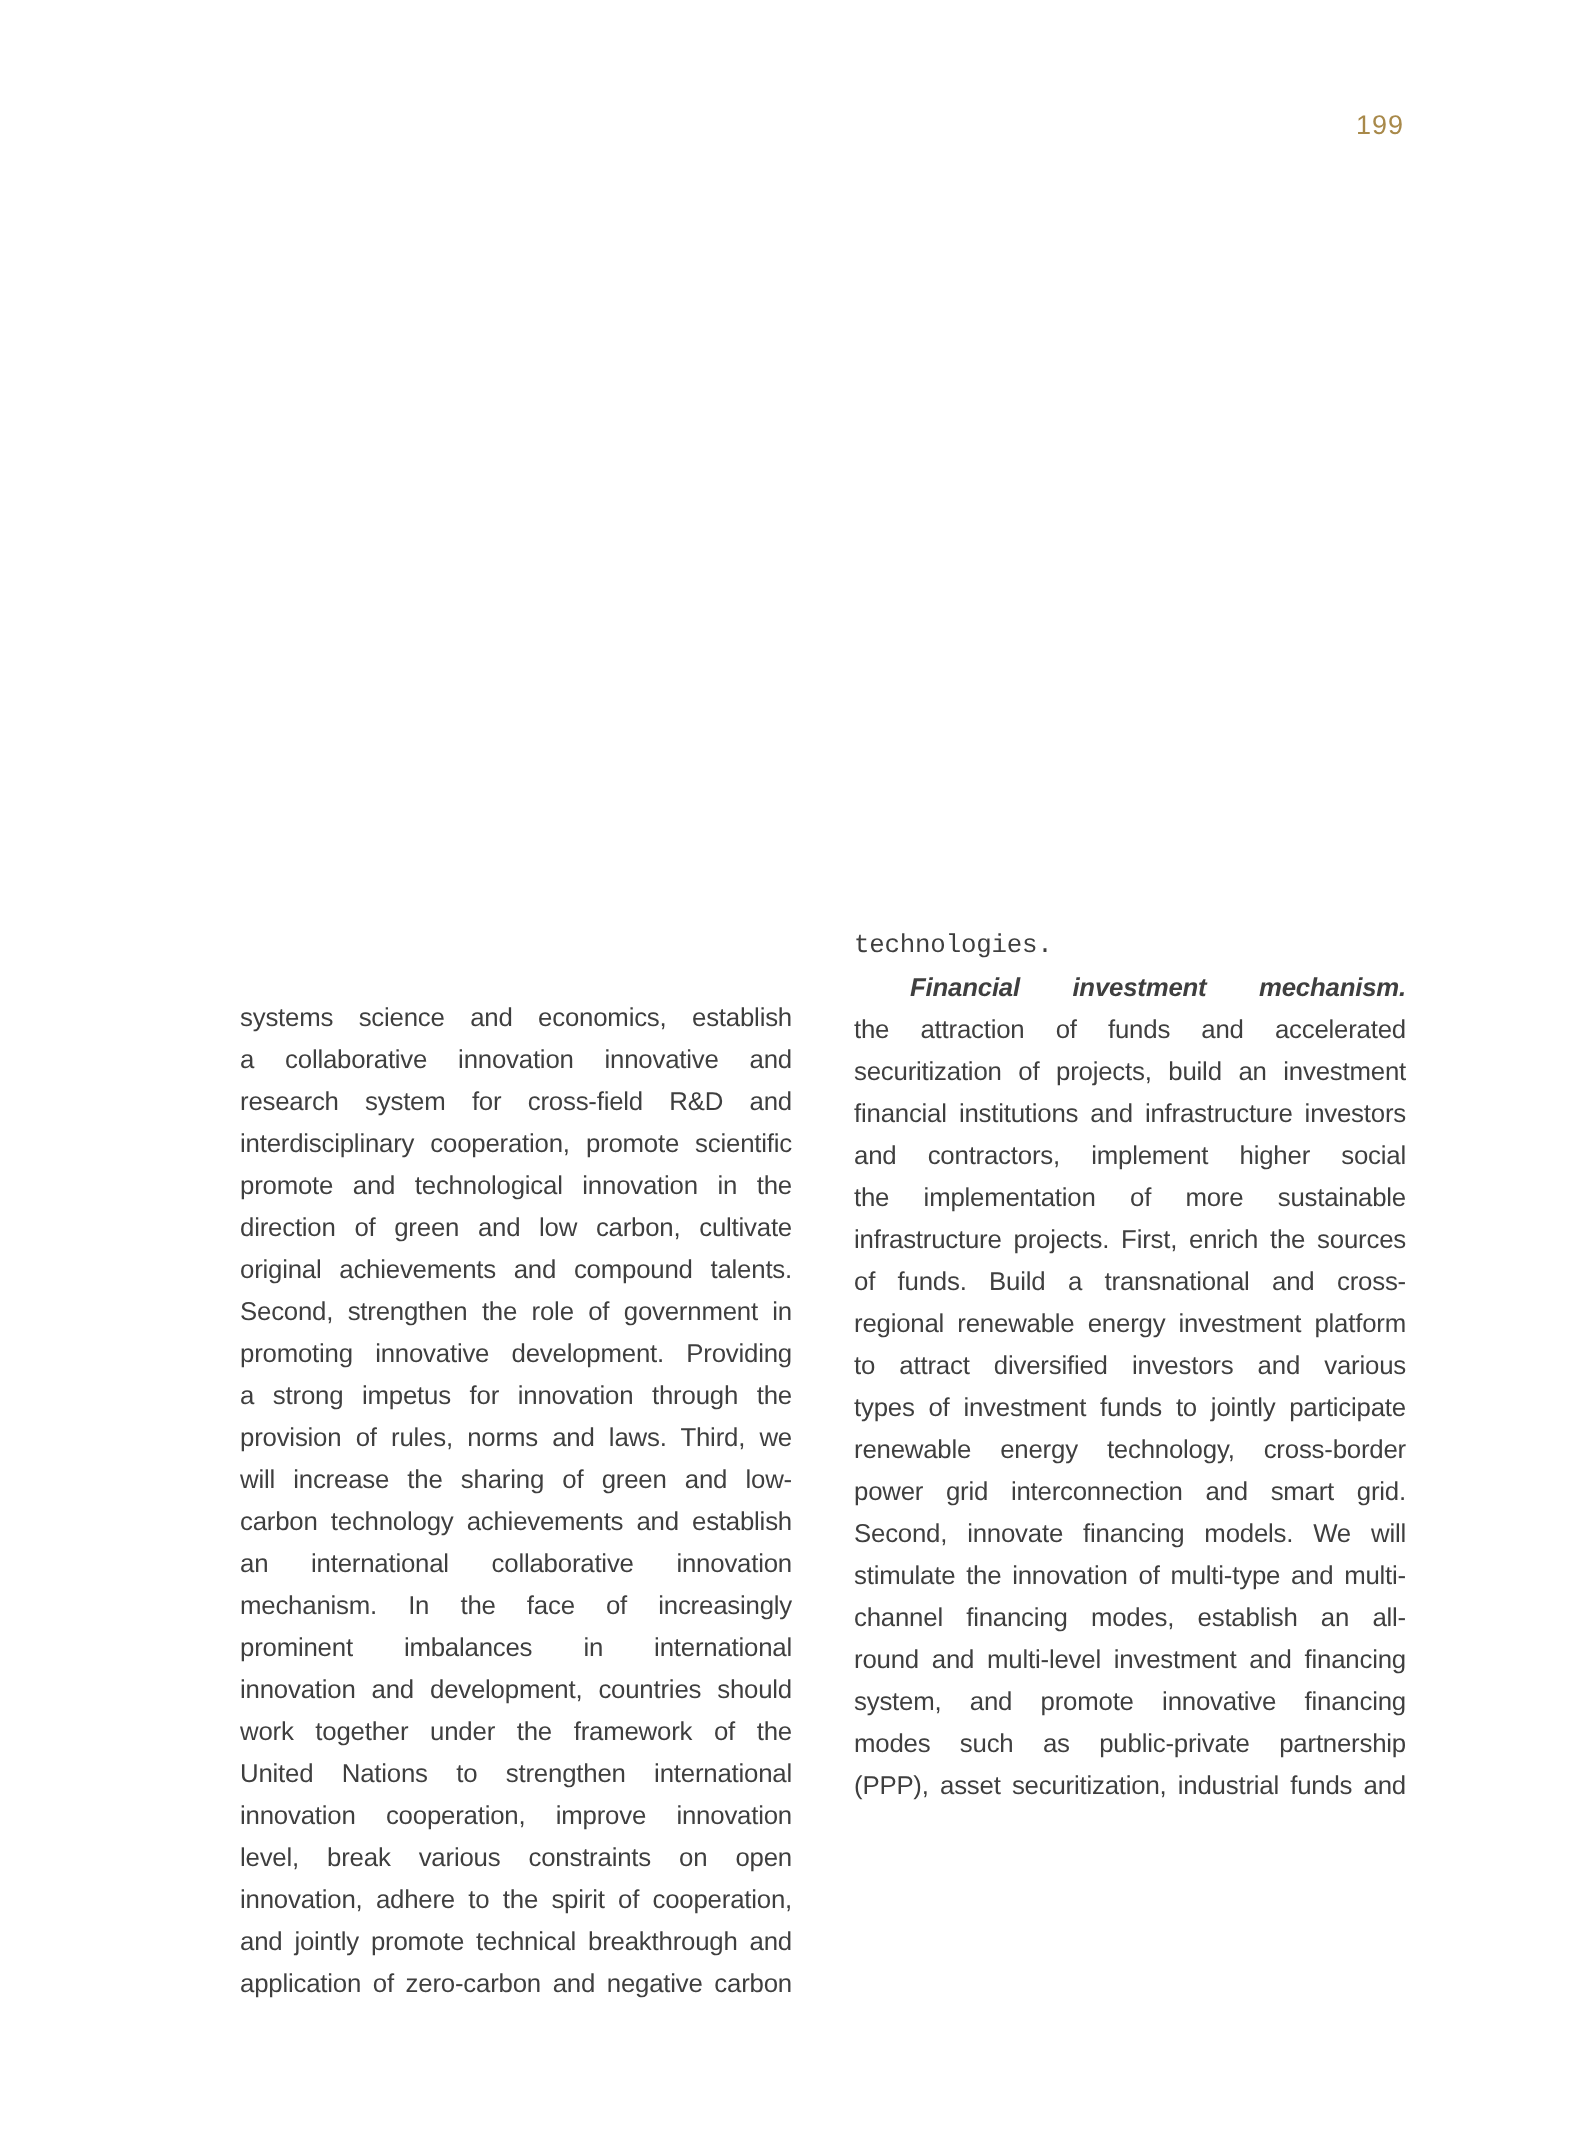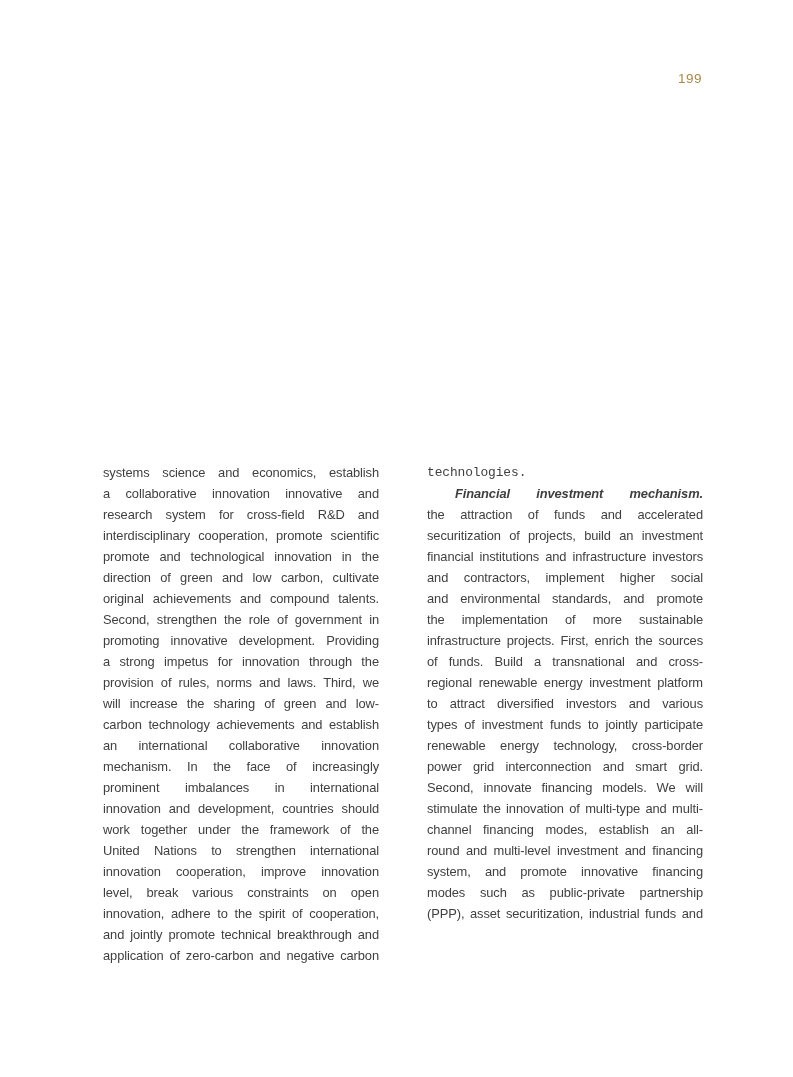--- a/index.html
+++ b/index.html
@@ -22,39 +22,39 @@
     color: #a8894a;
     text-align: right;
   }
   .column {
     position: absolute;
     top: 462px;
     width: 276px;
     font-size: 12.9px;
     letter-spacing: -0.1px;
   }
-  .column.left  { left: 103px; }
+  .column.left  { left: 120px; margin-top: 36px; }
   .column.right { left: 427px; }
   .line {
     height: 21px;
     line-height: 21px;
     overflow: hidden;
     text-align: justify;
     text-align-last: justify;
     white-space: normal;
   }
   .line.last { text-align-last: left; font-family: Liberation Mono, monospace; }
   .line.indent { text-indent: 28px; }
   .line b { font-weight: bold; font-style: italic; }
 </style>
 </head>
 <body>
 
 <div class="page" style="color: rgb(63, 63, 63); background: rgb(255, 255, 255);">
-  <div class="page-number" style="color: rgb(168, 137, 74); margin-top: 16px;">199</div>
+  <div class="page-number" style="color: rgb(168, 137, 74);">199</div>
 
   <div class="column left">
       <div class="line">systems science and economics, establish</div>
       <div class="line">a collaborative innovation innovative and</div>
       <div class="line">research system for cross-field R&amp;D and</div>
       <div class="line">interdisciplinary cooperation, promote scientific</div>
       <div class="line">promote and technological innovation in the</div>
       <div class="line">direction of green and low carbon, cultivate</div>
       <div class="line">original achievements and compound talents.</div>
       <div class="line">Second, strengthen the role of government in</div>
@@ -76,21 +76,20 @@
       <div class="line">application of zero-carbon and negative carbon</div>
     </div>
 
   <div class="column right">
       <div class="line last">technologies.</div>
       <div class="line indent"><b>Financial investment mechanism.</b> Promote</div>
       <div class="line">the attraction of funds and accelerated</div>
       <div class="line">securitization of projects, build an investment</div>
       <div class="line">financial institutions and infrastructure investors</div>
       <div class="line">and contractors, implement higher social</div>
-      <div class="line">and environmental standards, and promote</div>
       <div class="line">the implementation of more sustainable</div>
       <div class="line">infrastructure projects. First, enrich the sources</div>
       <div class="line">of funds. Build a transnational and cross-</div>
       <div class="line">regional renewable energy investment platform</div>
       <div class="line">to attract diversified investors and various</div>
       <div class="line">types of investment funds to jointly participate</div>
       <div class="line">renewable energy technology, cross-border</div>
       <div class="line">power grid interconnection and smart grid.</div>
       <div class="line">Second, innovate financing models. We will</div>
       <div class="line">stimulate the innovation of multi-type and multi-</div>

